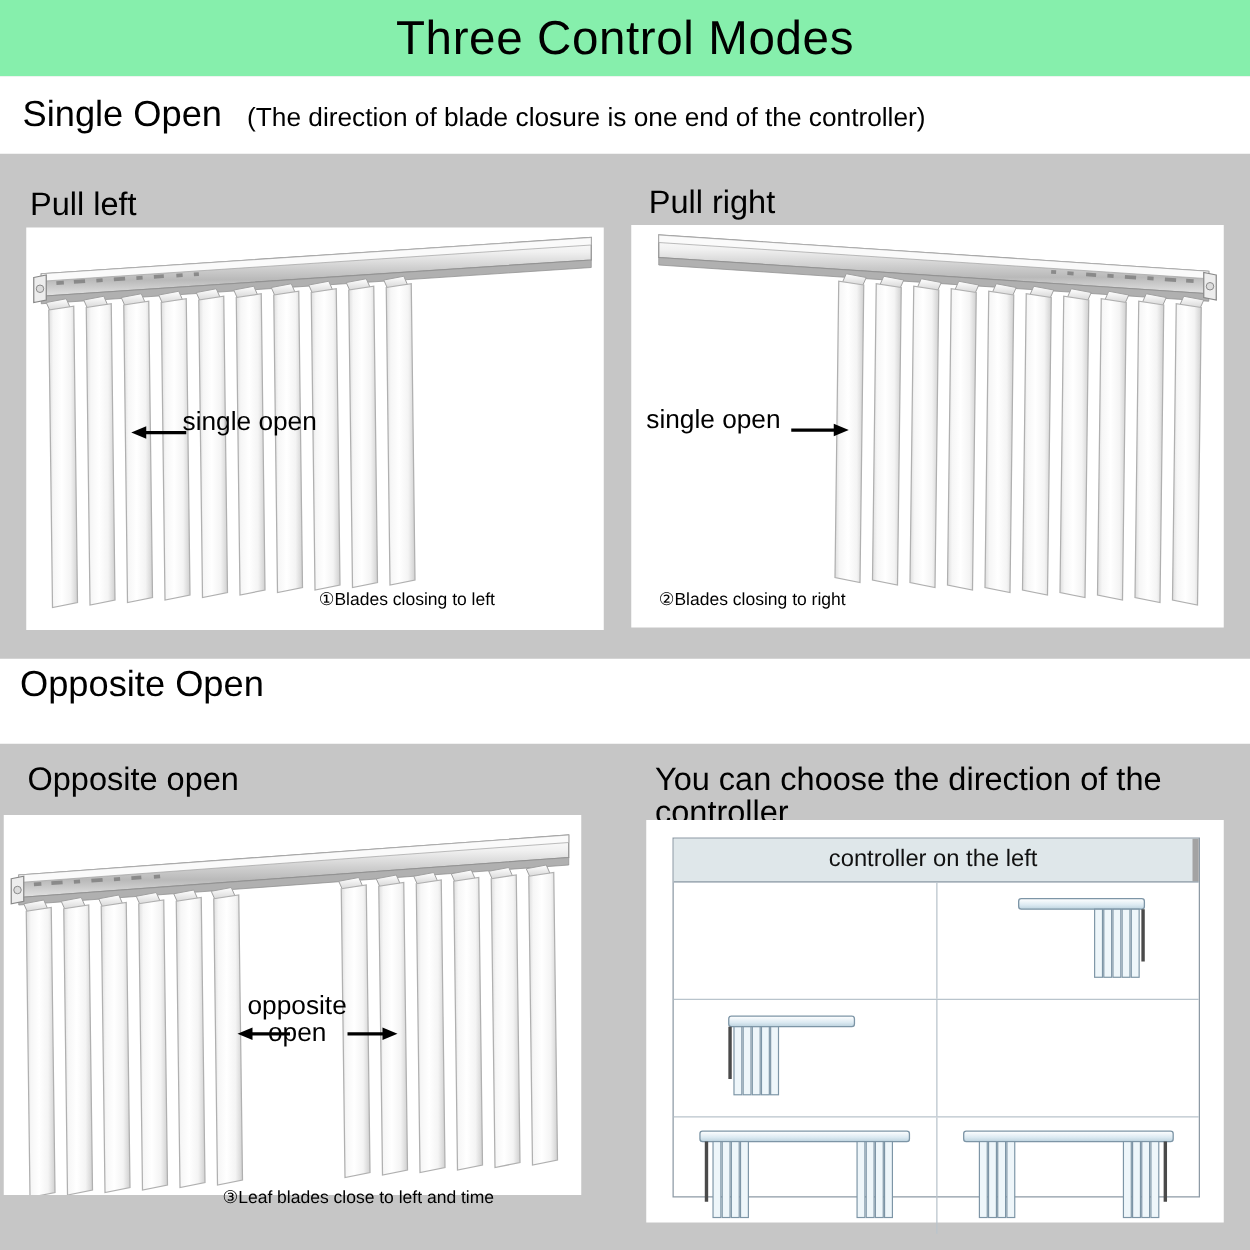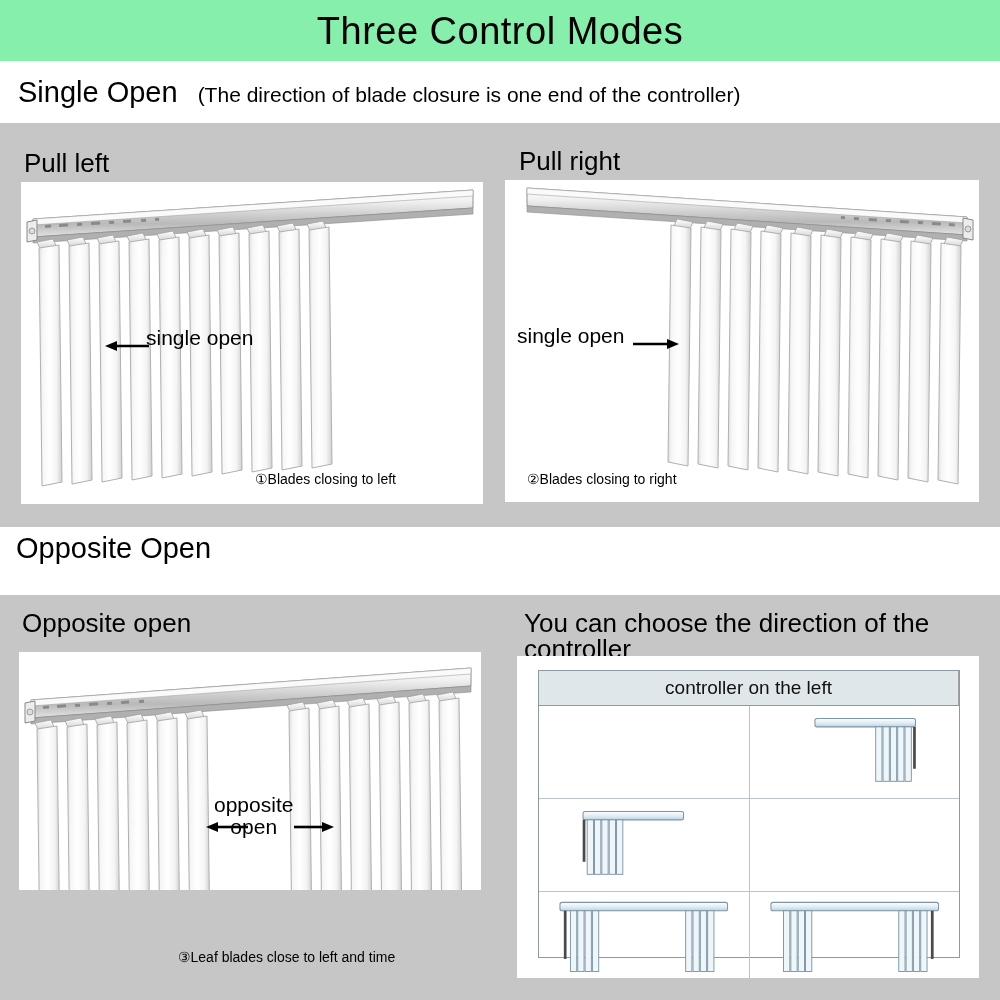--- a/index.html
+++ b/index.html
@@ -39,21 +39,21 @@
   .pl-left{left:24px;top:150px;}
   .pl-right{left:519px;top:148px;}
   .pl-opp{left:22px;top:610px;}
   .pl-choose{left:524px;top:610px;font-size:26px;}
 
   .fig{
     position:absolute;background:#fff;overflow:hidden;
   }
   .fig1{left:21px;top:182px;width:462px;height:322px;}
   .fig2{left:505px;top:180px;width:474px;height:322px;}
-  .fig3{left:19px;top:652px;width:462px;height:238px;}
+  .fig3{left:3px;top:652px;width:462px;height:304px;}
   .fig4{left:517px;top:656px;width:462px;height:322px;}
 
   .cap{
     position:absolute;font-size:14px;line-height:1;white-space:nowrap;
   }
   .cap1{left:255px;top:472px;}
   .cap2{left:527px;top:472px;}
   .cap3{left:178px;top:950px;}
 
   .arrow-note{position:absolute;font-size:21px;line-height:1.05;white-space:nowrap;}
@@ -64,21 +64,21 @@
   
   .mini-table{
     position:absolute;left:538px;top:670px;width:422px;height:288px;
     border:1px solid #8d9aa5;background:#fff;box-sizing:border-box;
   }
   .mt-head{display:flex;height:34px;background:#dfe7ea;border-bottom:1px solid #8d9aa5;}
   .mt-head div{
     flex:1;display:flex;align-items:center;justify-content:center;
     font-size:19px;color:#111;
   }
-  .mt-head div:first-child{border-right:1px solid #a3a3a3;}
+  .mt-head div:first-child{border-right:5px solid #a3a3a3;}
   .mt-body{display:flex;flex-direction:column;height:calc(100% - 34px);}
   .mt-row{flex:1;display:flex;border-bottom:1px solid #b9c4cc;}
   .mt-row:last-child{border-bottom:none;}
   .mt-cell{flex:1;position:relative;border-right:1px solid #b9c4cc;}
   .mt-cell:last-child{border-right:none;}
 </style>
 </head>
 <body>
 
 <div class="title-band">

